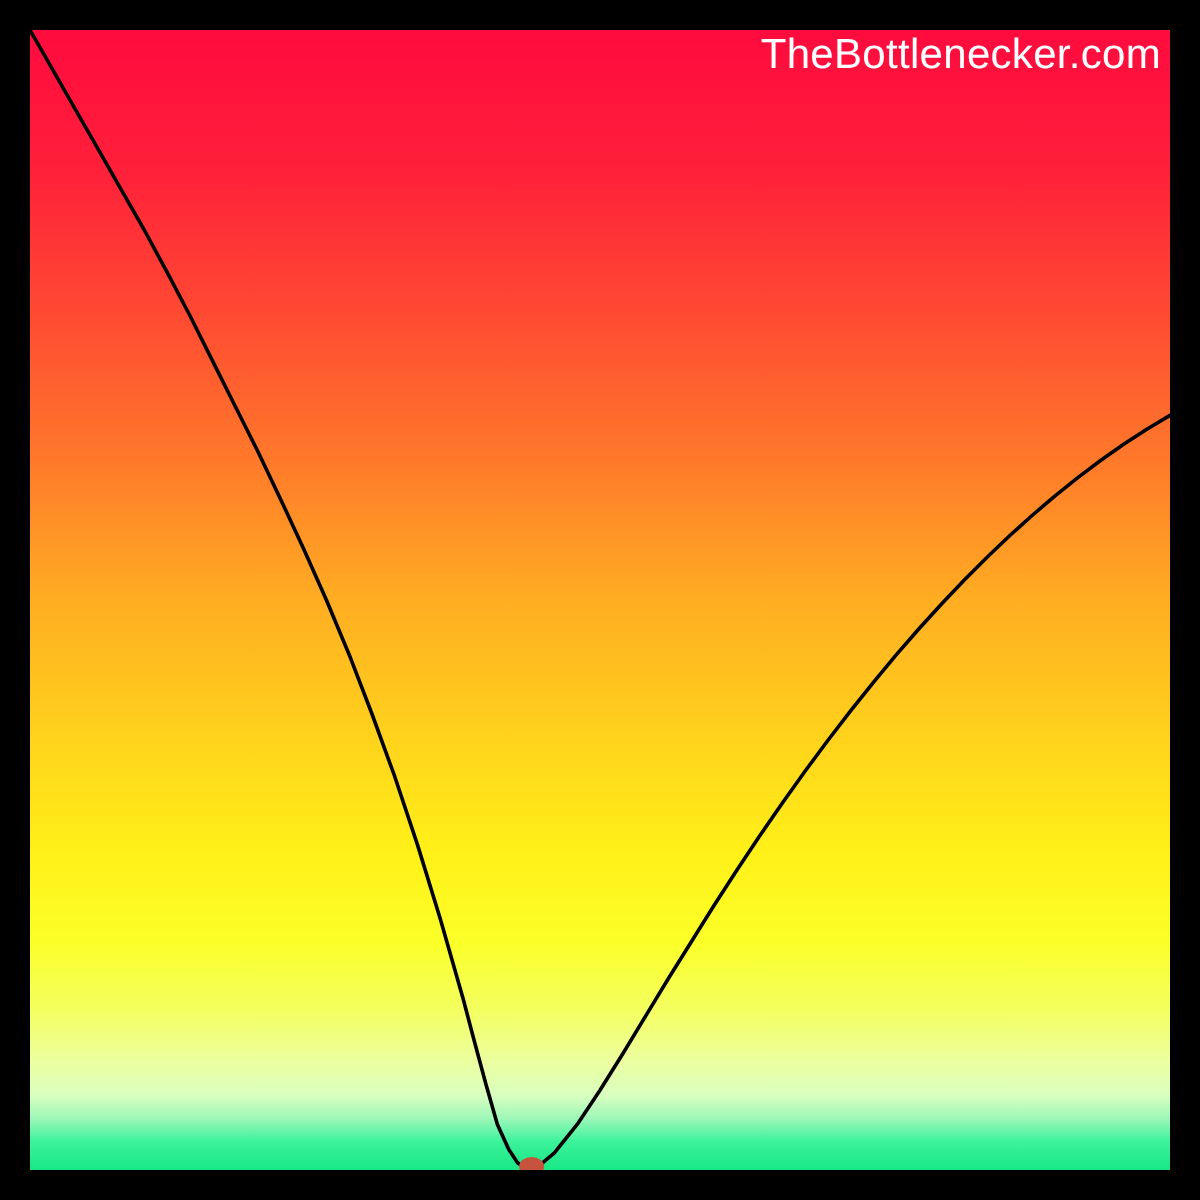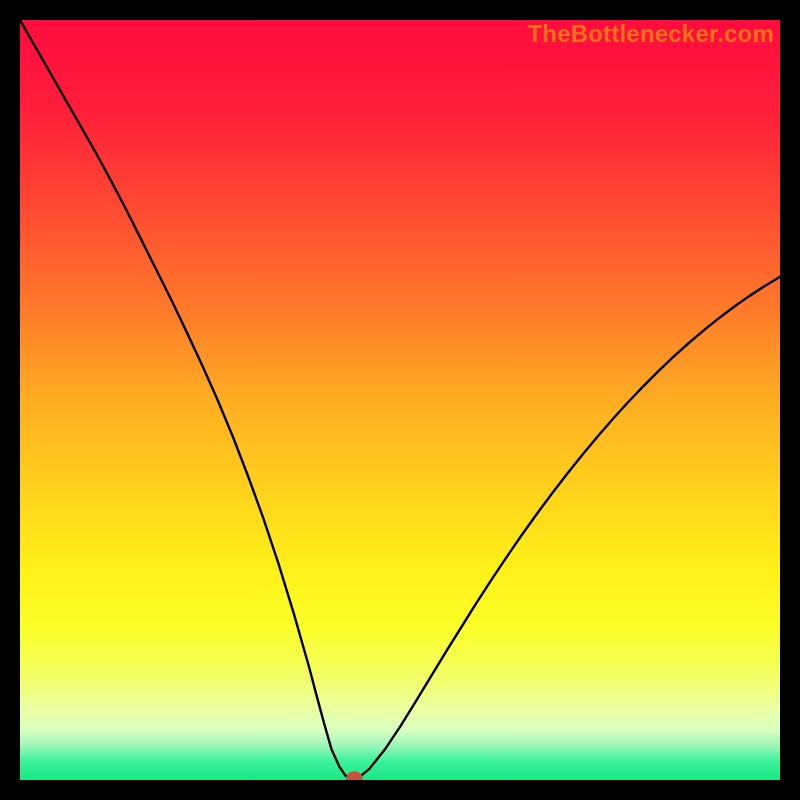--- a/index.html
+++ b/index.html
@@ -23,23 +23,23 @@
     position: absolute;
     left: 0;
     top: 0;
     width: 760px;
     height: 760px;
   }
   .watermark {
     position: absolute;
     top: 0px;
     right: 6px;
-    color: #f97316;
-    font-size: 24px;
-    font-weight: 700;
+    color: #ffffff;
+    font-size: 28px;
+    font-weight: 400;
     letter-spacing: 0.2px;
     user-select: none;
   }
 </style>
 </head>
 <body>
 
 <div class="frame">
   <svg class="plot-area" viewBox="0 0 760 760" preserveAspectRatio="none">
     <defs>

